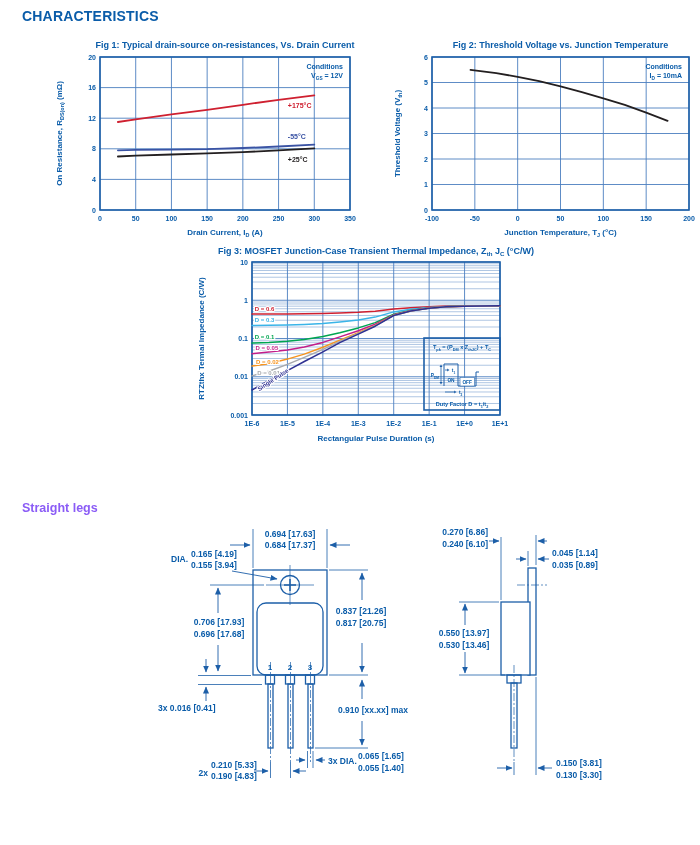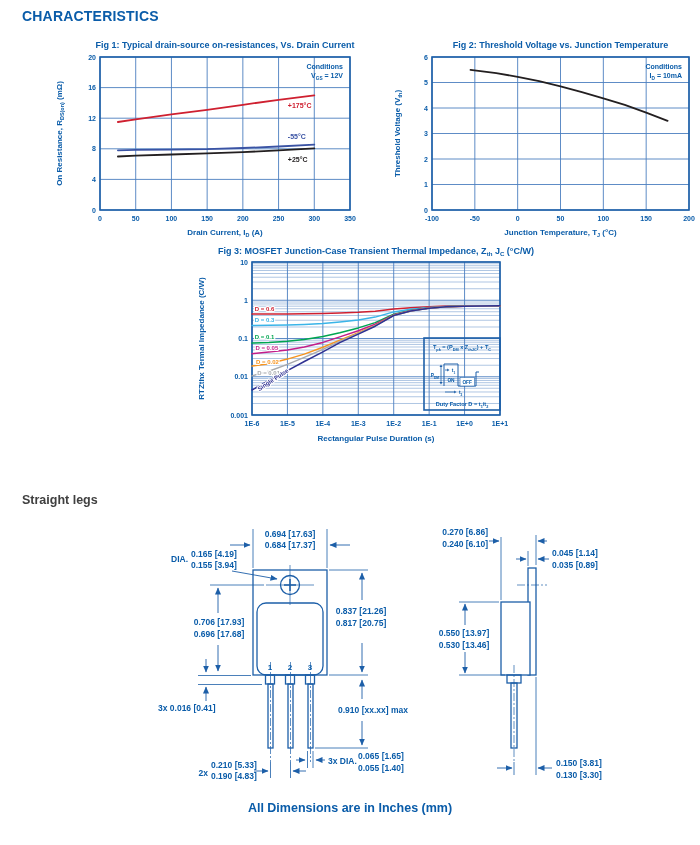--- a/index.html
+++ b/index.html
@@ -1,19 +1,19 @@
 <!DOCTYPE html>
 <html><head>
 <meta charset="utf-8">
 <style>
   html,body{margin:0;padding:0;background:#fff;}
   body{width:700px;height:845px;position:relative;font-family:"Liberation Sans",sans-serif;}
   .page{position:absolute;inset:0;background:#fff;overflow:hidden;}
   .h1{position:absolute;left:22px;color:#0a5ca9;font-weight:bold;font-size:14px;letter-spacing:.2px;}
-  .h2{position:absolute;left:22px;color:#404040;font-weight:bold;font-size:12.5px;}
+  .h2{position:absolute;left:22px;color:#8b5cf6;font-weight:bold;font-size:12.5px;margin-top:8px;}
   .footer{position:absolute;top:801px;left:0;width:700px;text-align:center;color:#0a5ca9;font-weight:bold;font-size:12.5px;}
   svg{position:absolute;overflow:visible;}
   svg text{fill:#0a5ca9;font-weight:bold;font-family:"Liberation Sans",sans-serif;}
   .ctitle{font-size:9px;}
   .clabel{font-size:8px;}
   .ctick{font-size:7px;}
   .ccond{font-size:7px;}
   .slabel{font-size:7px;paint-order:stroke;stroke:#fff;stroke-width:2.5px;}
   .slabelS{font-size:6px;paint-order:stroke;stroke:#fff;stroke-width:2.2px;}
   .cinset{font-size:5.6px;}
@@ -329,15 +329,14 @@
       <text class="d" x="488" y="32" text-anchor="end">0.240 [6.10]</text>
       <text class="d" x="552" y="41">0.045 [1.14]</text>
       <text class="d" x="552" y="53">0.035 [0.89]</text>
       <text class="d" x="464" y="121" text-anchor="middle">0.550 [13.97]</text>
       <text class="d" x="464" y="133" text-anchor="middle">0.530 [13.46]</text>
       <text class="d" x="556" y="251">0.150 [3.81]</text>
       <text class="d" x="556" y="263">0.130 [3.30]</text>
     </g>
   </svg>
 
-  <div class="footer">All Dimensions are in Inches (mm)</div>
 
 </div>
 
 </body></html>

